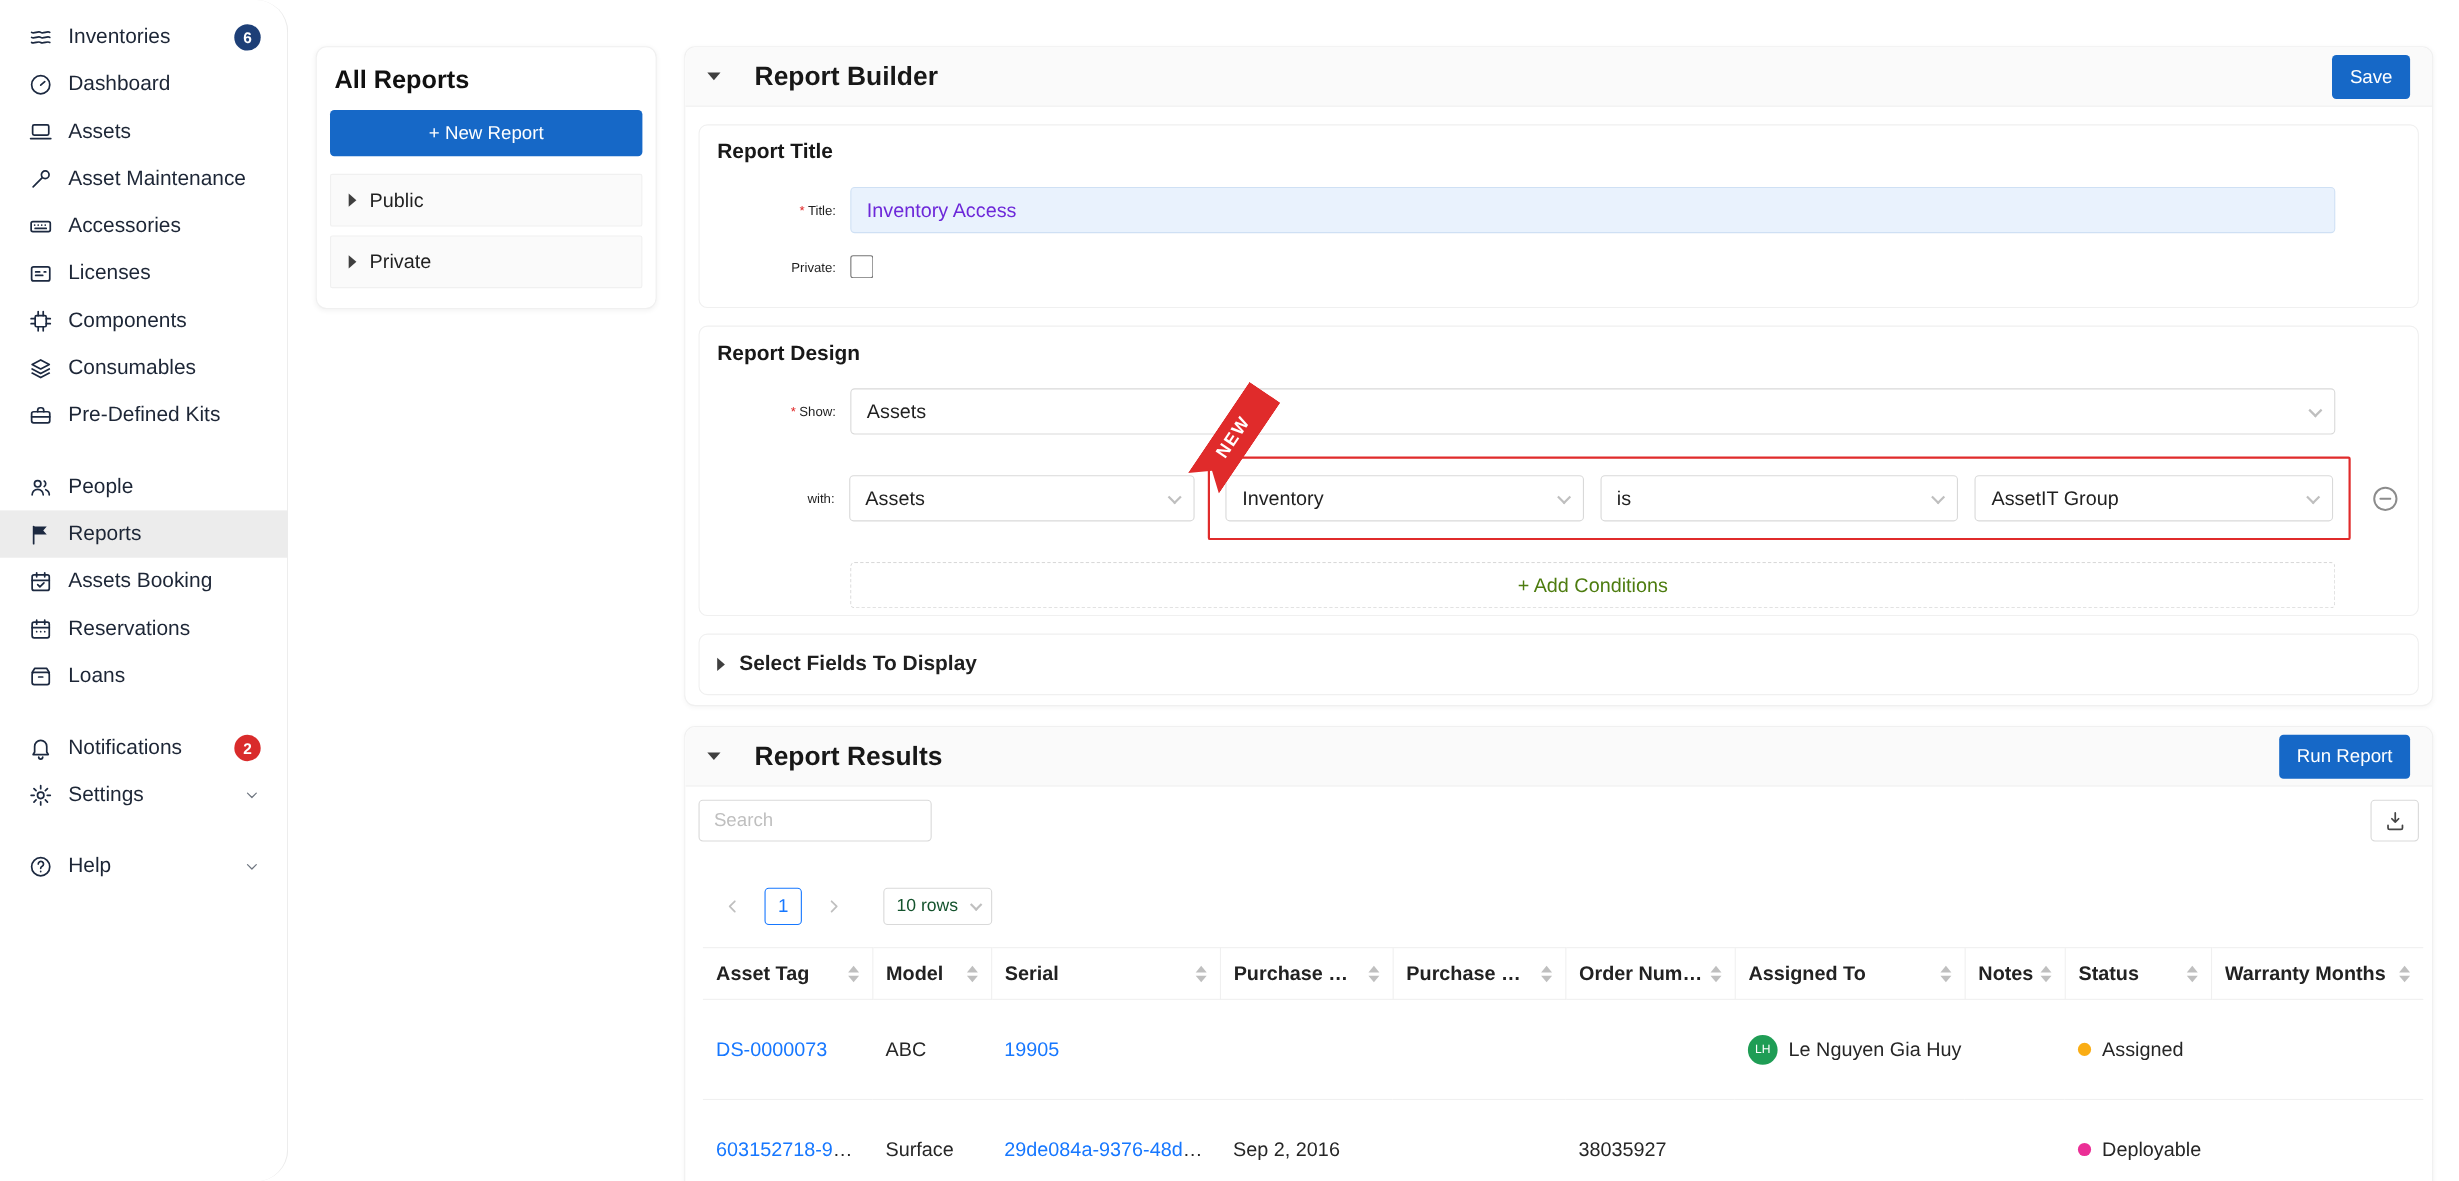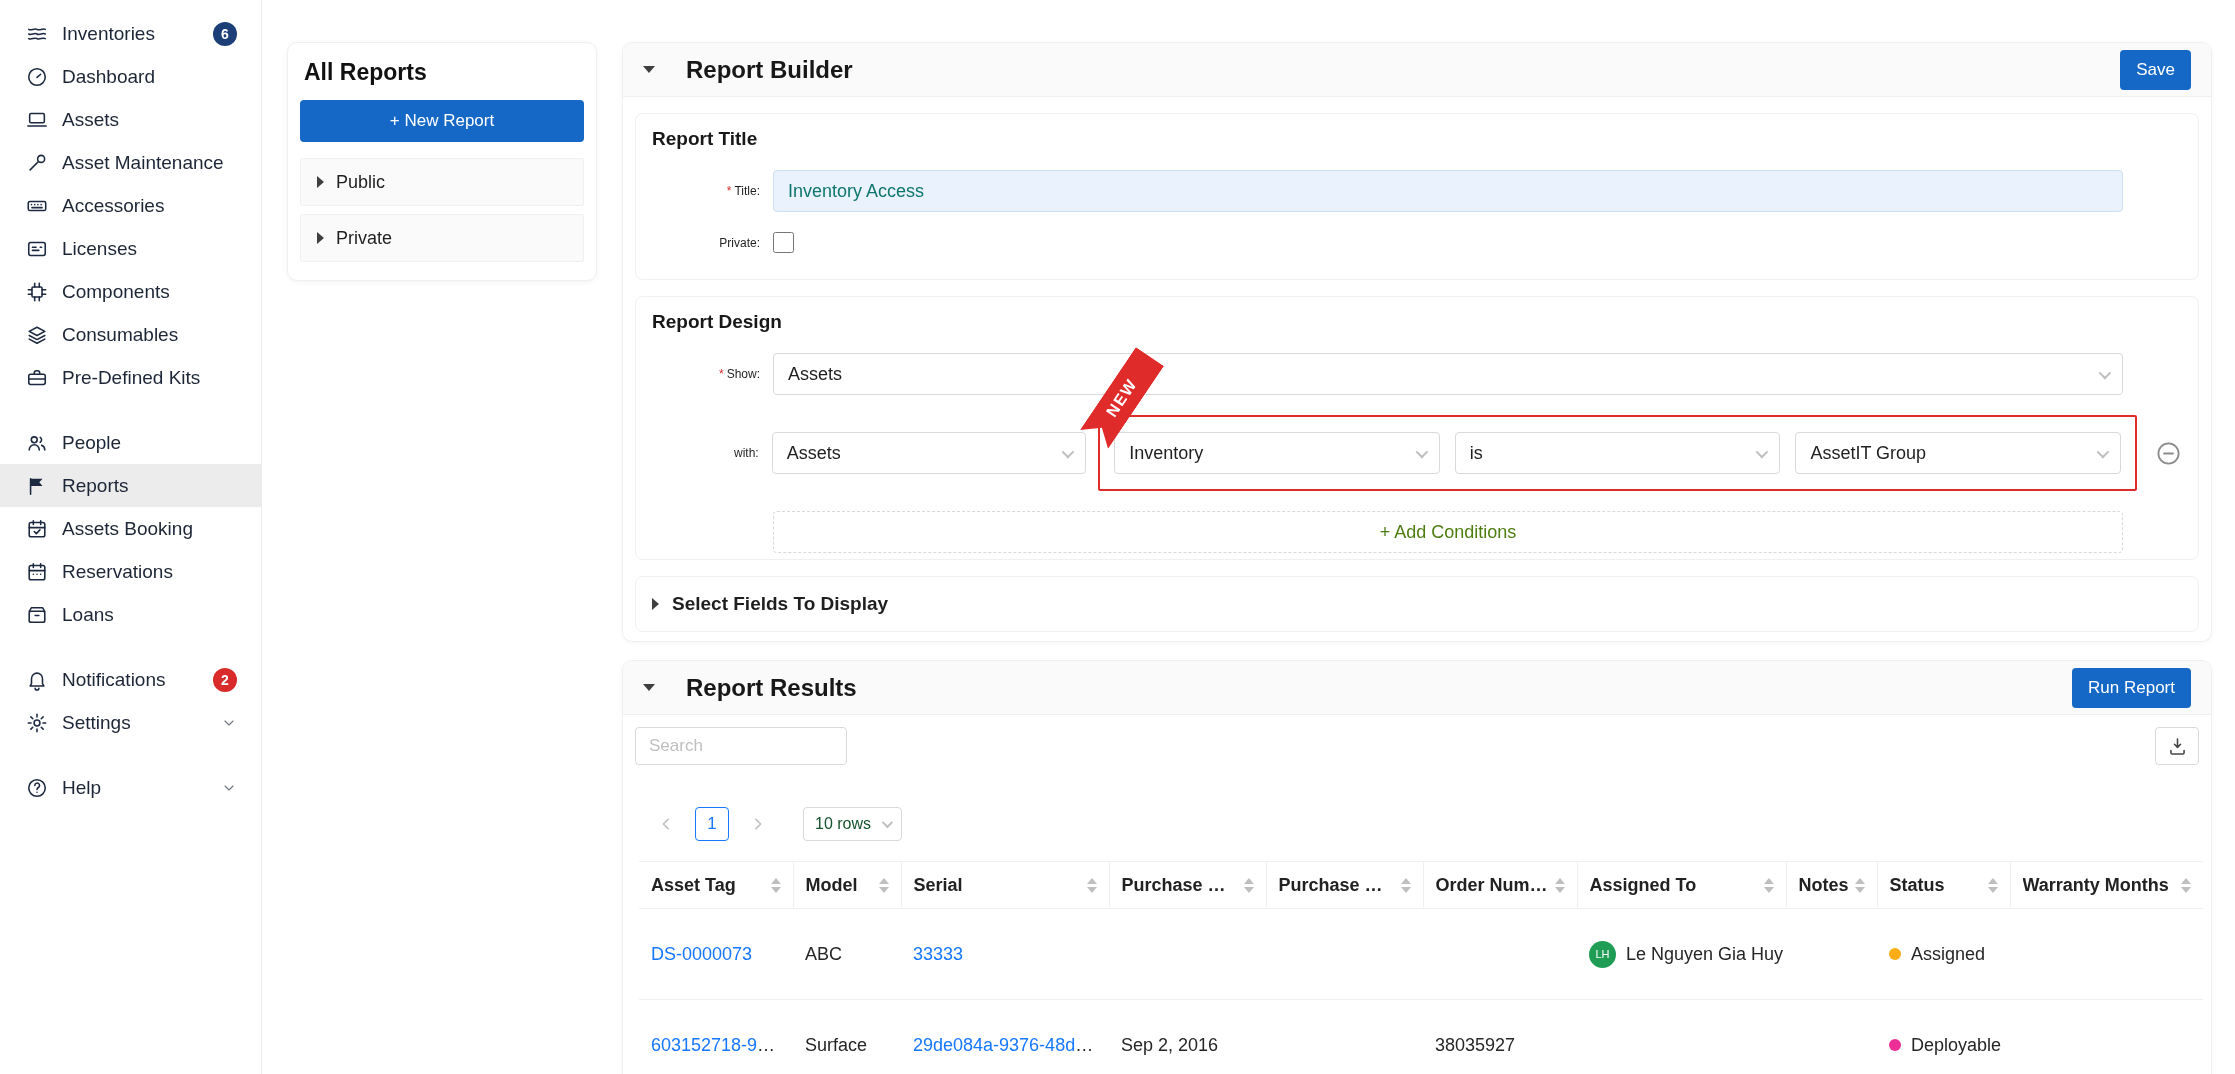--- a/index.html
+++ b/index.html
@@ -1,21 +1,21 @@
 <!DOCTYPE html>
 <html><head>
 <meta charset="utf-8">
 <style>
   * { margin:0; padding:0; box-sizing:border-box; }
   html,body { background:#fff; }
   body { font-family:"Liberation Sans","DejaVu Sans",sans-serif; color:#1f1f1f; }
   .app { position:relative; width:2235px; height:1074px; background:#fff; overflow:hidden; }
 
   
-  .sidebar { position:absolute; left:0; top:0; bottom:0; width:262px; background:#fff; border-right:1px solid #ebebeb; padding-top:12px; }
+  .sidebar { position:absolute; left:0; top:0; bottom:0; width:262px; background:#fff; border-right:1px solid #ebebeb; padding-top:12px;border-radius:29px; }
   .sb-item { display:flex; align-items:center; height:43px; padding:0 24px 0 26px; gap:14px; font-size:19px; color:#1d2636; cursor:pointer; }
   .sb-item.active { background:#ececec; }
   .sb-item.group-end { margin-bottom:22px; }
   .sb-icon { width:22px; height:22px; flex:0 0 22px; color:#1c2940; }
   .sb-icon svg { width:22px; height:22px; display:block; }
   .sb-label { flex:1; white-space:nowrap; }
   .sb-badge { min-width:24px; height:24px; border-radius:12px; color:#fff; font-size:14px; font-weight:700; display:flex; align-items:center; justify-content:center; padding:0 7px; }
   .sb-chev { color:#6f7680; } .sb-chev svg { width:16px; height:16px; display:block; }
 
   
@@ -36,21 +36,21 @@
   .card-title { font-size:24px; font-weight:700; color:#181818; }
   .hdr-spacer { flex:1; }
   .btn-primary { background:#1668c7; color:#fff; border:none; border-radius:4px; height:40px; padding:0 16px; font-size:17px; cursor:pointer; font-family:inherit; }
 
   .sub-card { margin:16px 12px; border:1px solid #f0f0f0; border-radius:8px; padding:14px 16px 6px; }
   .sub-heading { font-size:19px; font-weight:700; margin-bottom:20px; color:#181818; }
   .form-row { display:flex; align-items:center; margin-bottom:20px; }
   .form-label { width:108px; text-align:right; font-size:12px; margin-right:13px; white-space:nowrap; color:#1f1f1f; }
   .req { color:#e02b2b; margin-right:3px; }
 
-  .title-input { width:1350px; height:42px; background:#e9f2fd; border:1px solid #cfe0f4; border-radius:4px; padding:0 14px; font-size:18px; color:#0f766e; font-family:inherit; }
+  .title-input { width:1350px; height:42px; background:#e9f2fd; border:1px solid #cfe0f4; border-radius:4px; padding:0 14px; font-size:18px; color:#6d28d9; font-family:inherit; }
   .checkbox { width:21px; height:21px; border:1px solid #d9d9d9; border-radius:4px; background:#fff; cursor:pointer; }
 
   .select { height:42px; background:#fff; border:1px solid #d9d9d9; border-radius:4px; display:flex; align-items:center; justify-content:space-between; padding:0 14px; font-size:18px; cursor:pointer; }
   .select .chev { width:9px; height:9px; border:solid #bfbfbf; border-width:0 2px 2px 0; transform:rotate(45deg) translateY(-2px); margin-left:14px; flex:0 0 auto; }
   .select-full { width:1350px; }
   .with-select { width:318px; margin-right:12px; }
 
   .condition-group { position:relative; width:1051px; border:2px solid #e02b2b; border-radius:2px; display:flex; align-items:center; gap:15px; padding:15px 14px; }
   .condition-group .select { flex:1; }
   .new-ribbon { position:absolute; left:-28px; top:-36px; width:100px; height:34px; background:#e02b2b; color:#fff; font-weight:700; font-size:16px; letter-spacing:1.5px; display:flex; align-items:center; justify-content:center; clip-path:polygon(0 0,100% 0,100% 100%,0 100%,14% 50%); transform:rotate(-56deg); }
@@ -496,21 +496,21 @@
                   <i class="td2"></i>
                 </span>
               </div>
             </th>
           </tr>
         </thead>
       <tbody>
           <tr>
             <td><a class="lnk">DS-0000073</a></td>
             <td><span>ABC</span></td>
-            <td><a class="lnk">33333</a></td>
+            <td><a class="lnk">19905</a></td>
             <td></td>
             <td></td>
             <td></td>
             <td>
               <span class="cell-flex">
                 <span class="avatar">LH</span>
                 <span>Le Nguyen Gia Huy</span>
               </span>
             </td>
             <td></td>

